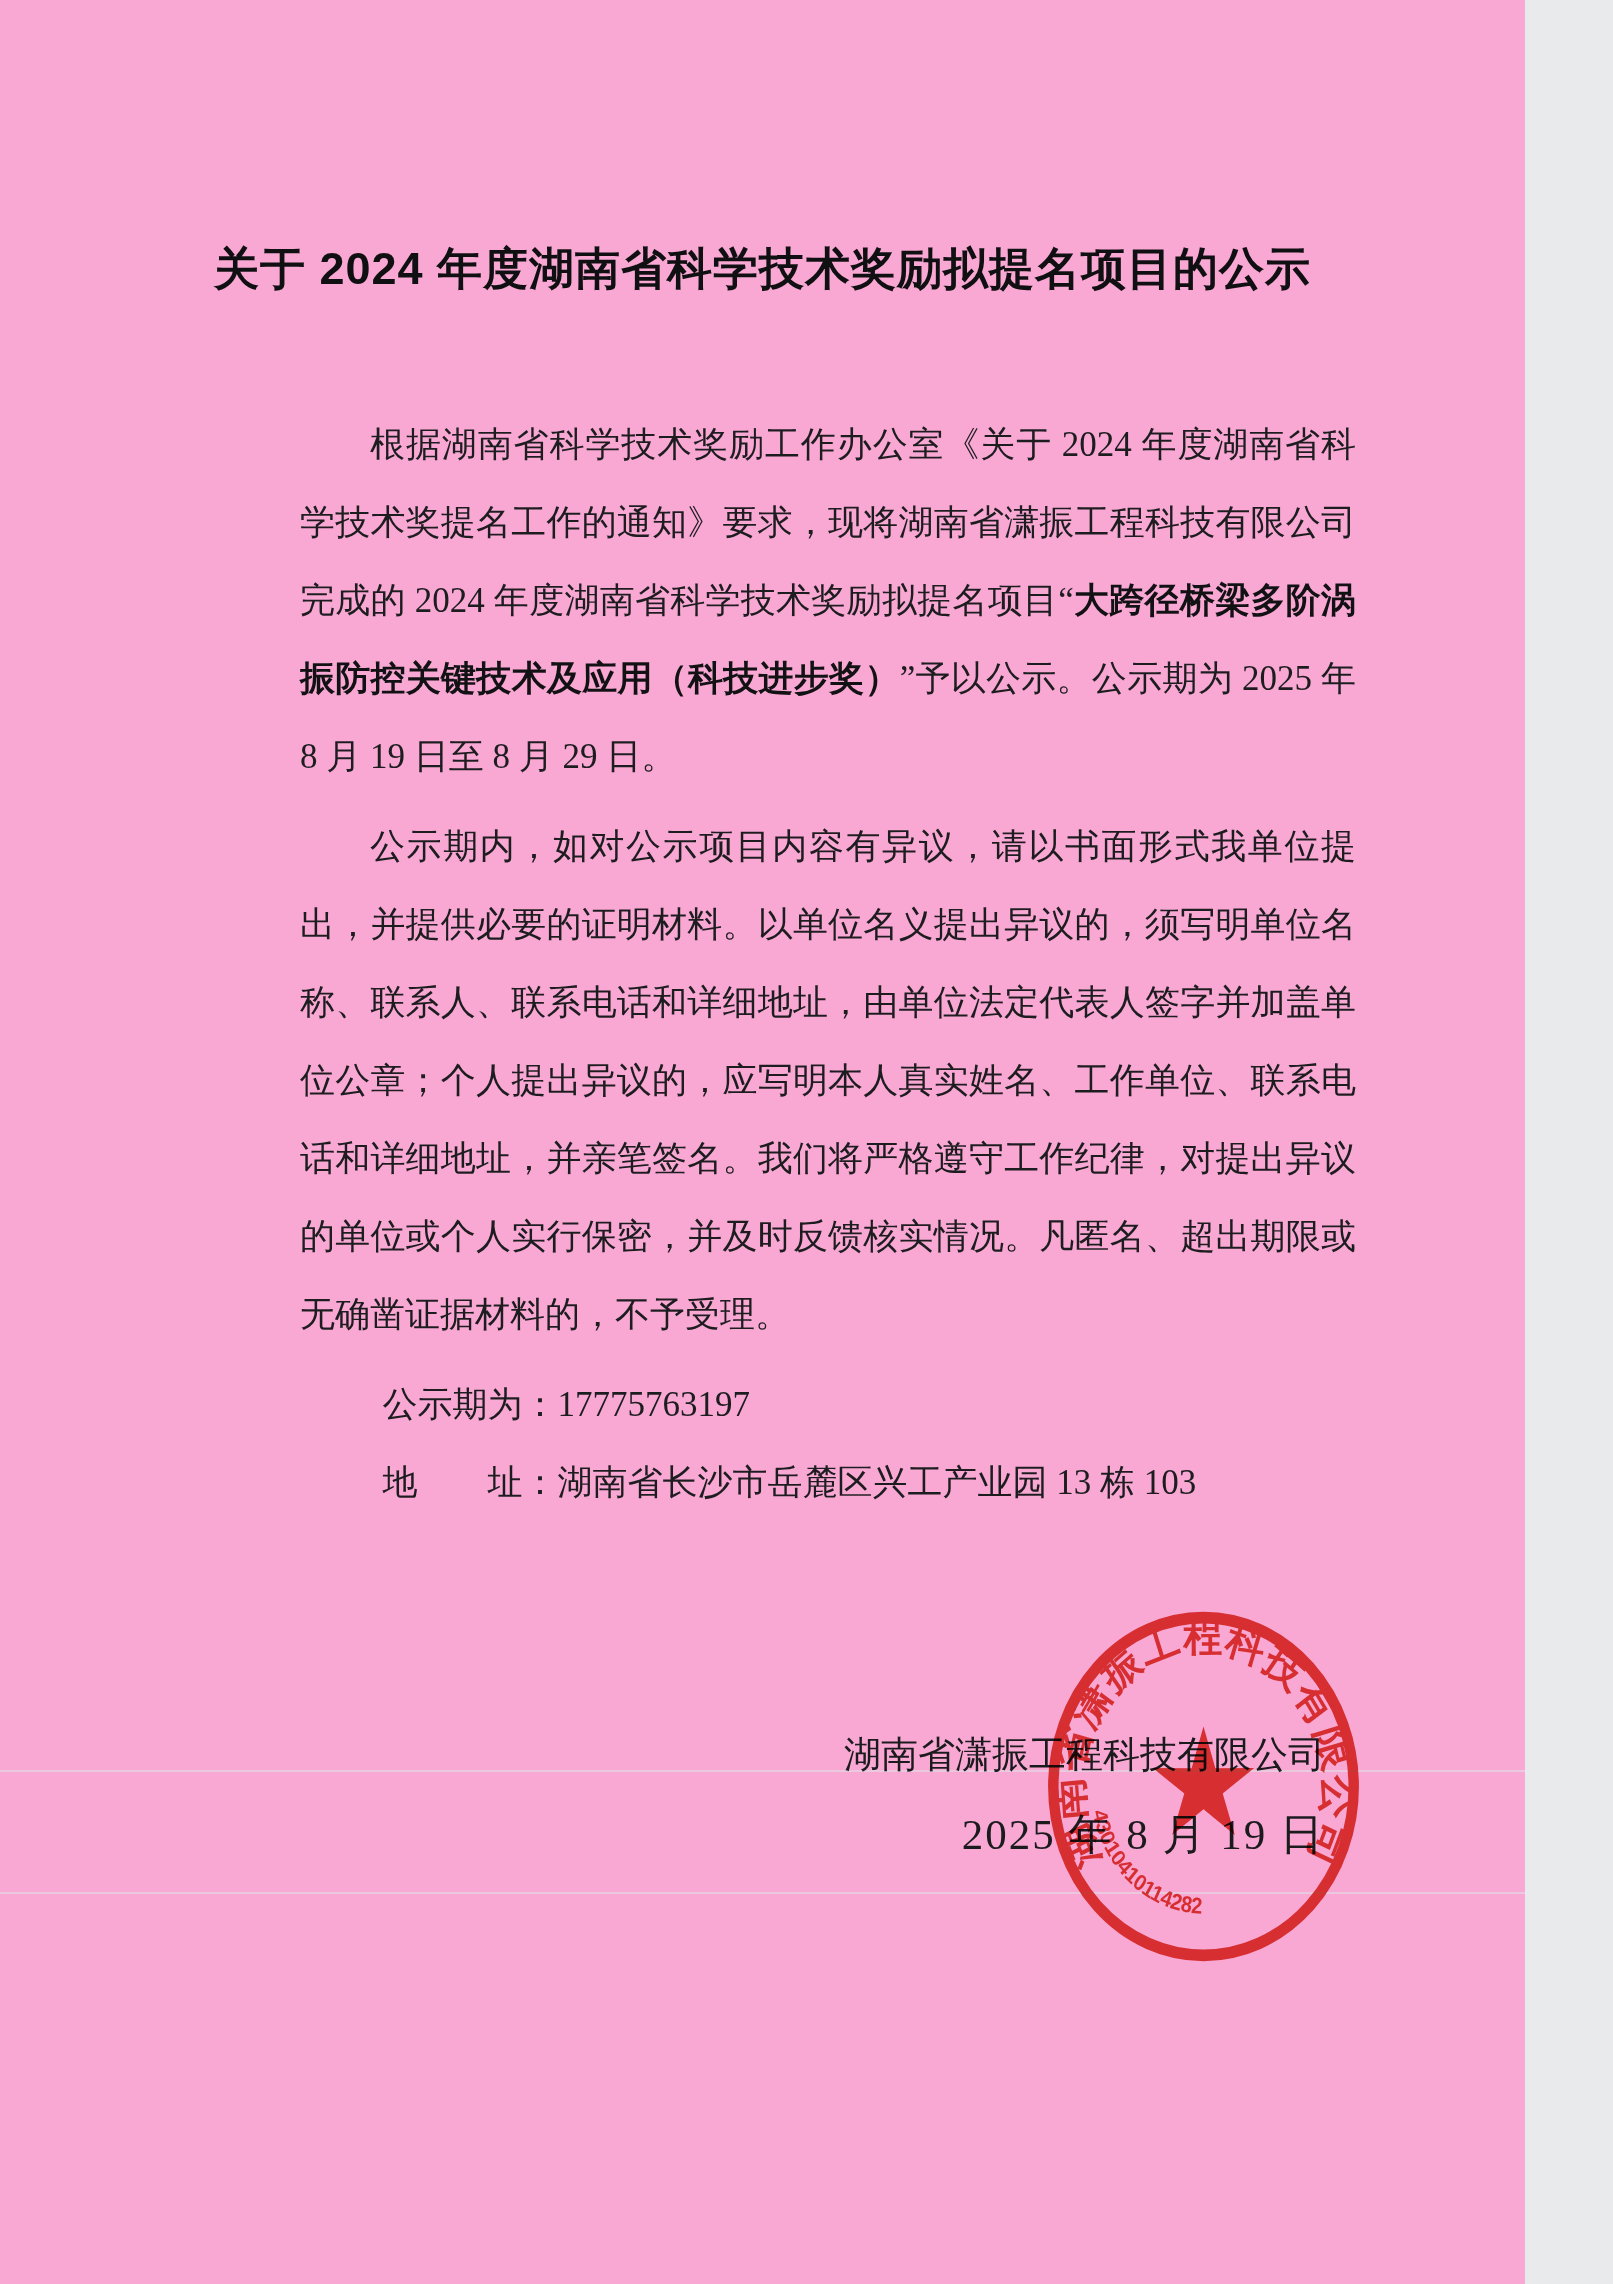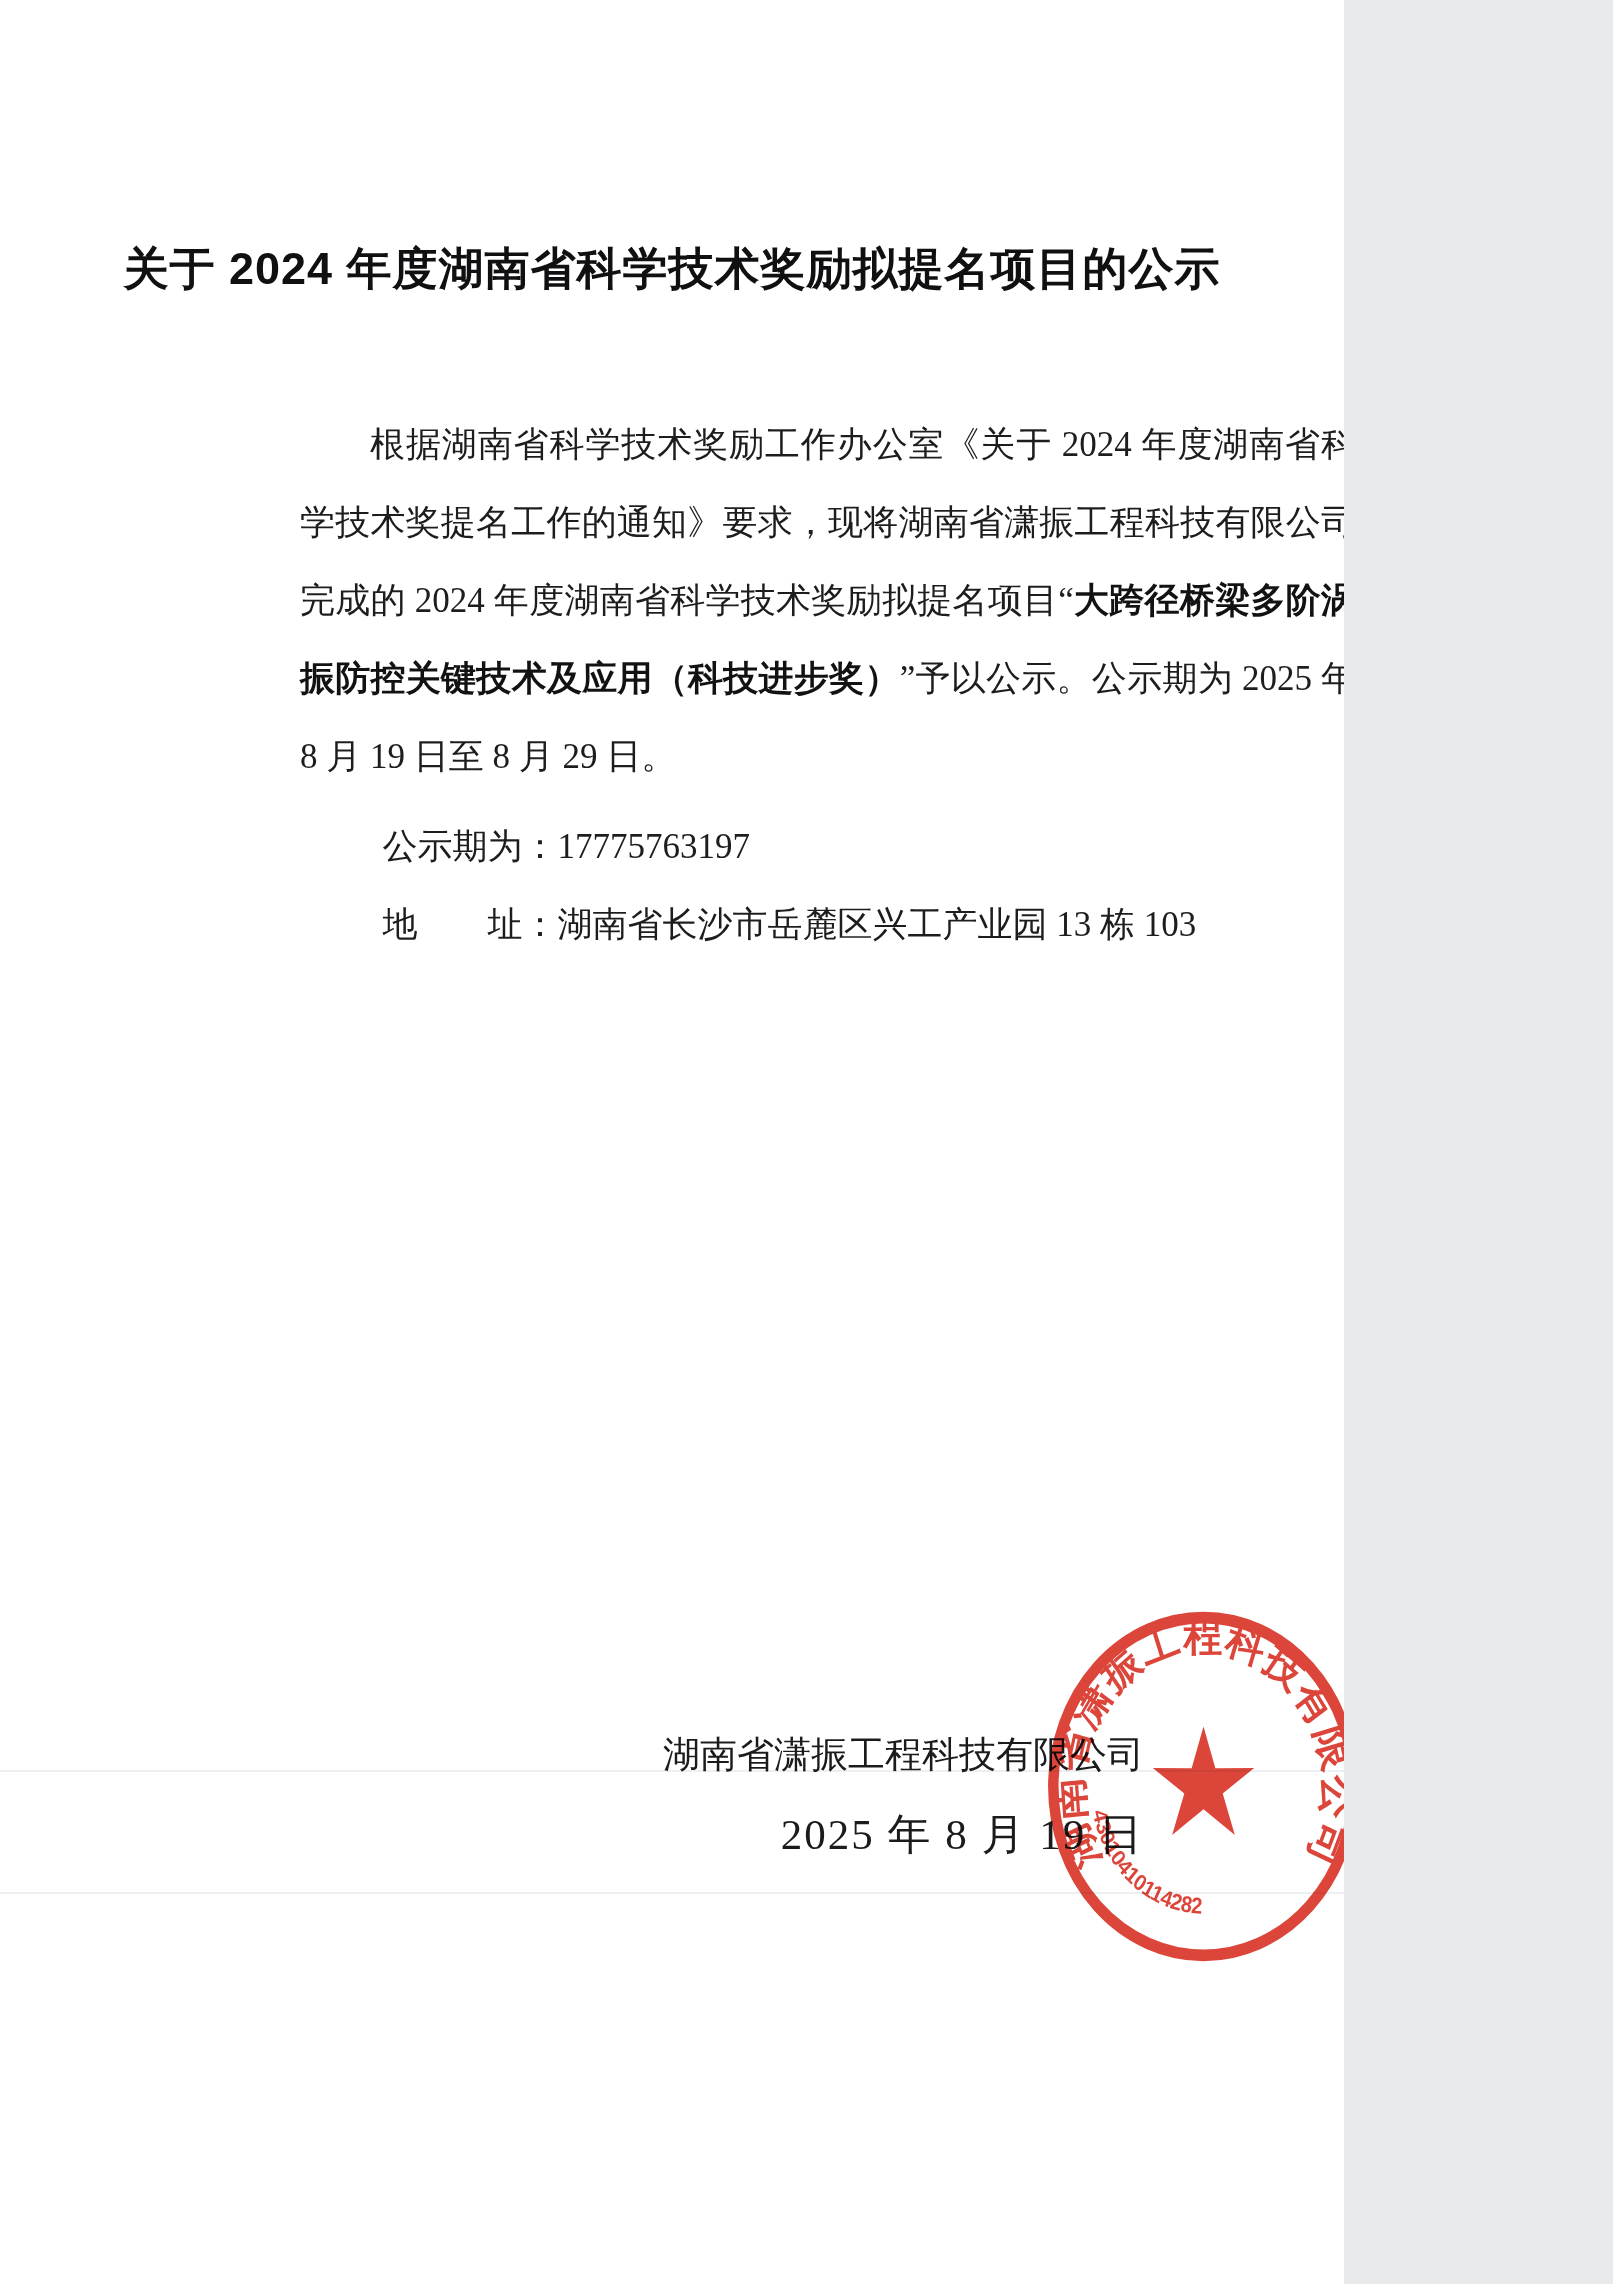--- a/index.html
+++ b/index.html
@@ -1,19 +1,19 @@
 <!DOCTYPE html>
 <html><head>
 <meta charset="utf-8">
 <style>
   html,body{margin:0;padding:0;background:#e9eaec;}
   .page{
     position:relative;
-    width:1344px;height:2285px;
-    background:#ffffff;
+    width:1525px;height:2285px;
+    background:#f9a8d4;
     overflow:hidden;
     font-family:"Liberation Serif","DejaVu Serif",serif;
     color:#1d1d20;
   }
   .doc-title{
     position:absolute;top:239px;left:0;width:100%;
     text-align:center;
     font-family:"Liberation Sans","DejaVu Sans",sans-serif;
     font-weight:700;font-size:45px;letter-spacing:1px;color:#101012;
   }
@@ -47,20 +47,21 @@
 </head>
 <body>
 
 <div class="page">
 
   <div class="doc-title">关于 2024 年度湖南省科学技术奖励拟提名项目的公示</div>
 
   <div class="body-text">
     <p><span>根据湖南省科学技术奖励工作办公室《关于 2024 年度湖南省科学技术奖提名工作的通知》要求，现将湖南省潇振工程科技有限公司完成的 2024 年度湖南省科学技术奖励拟提名项目“</span><span class="bold-run">大跨径桥梁多阶涡振防控关键技术及应用（科技进步奖）</span><span>”予以公示。公示期为 2025 年 8 月 19 日至 8 月 29 日。</span></p>
 
+    <p>公示期内，如对公示项目内容有异议，请以书面形式我单位提出，并提供必要的证明材料。以单位名义提出异议的，须写明单位名称、联系人、联系电话和详细地址，由单位法定代表人签字并加盖单位公章；个人提出异议的，应写明本人真实姓名、工作单位、联系电话和详细地址，并亲笔签名。我们将严格遵守工作纪律，对提出异议的单位或个人实行保密，并及时反馈核实情况。凡匿名、超出期限或无确凿证据材料的，不予受理。</p>
 
     <div class="contact-block">
       <div class="contact-line"><span>公示期为：</span><span>17775763197</span></div>
       <div class="contact-line"><span>地　　址：</span><span>湖南省长沙市岳麓区兴工产业园 13 栋 103</span></div>
     </div>
   </div>
 
   <div class="scan-line l1"></div>
   <div class="scan-line l2"></div>
 

